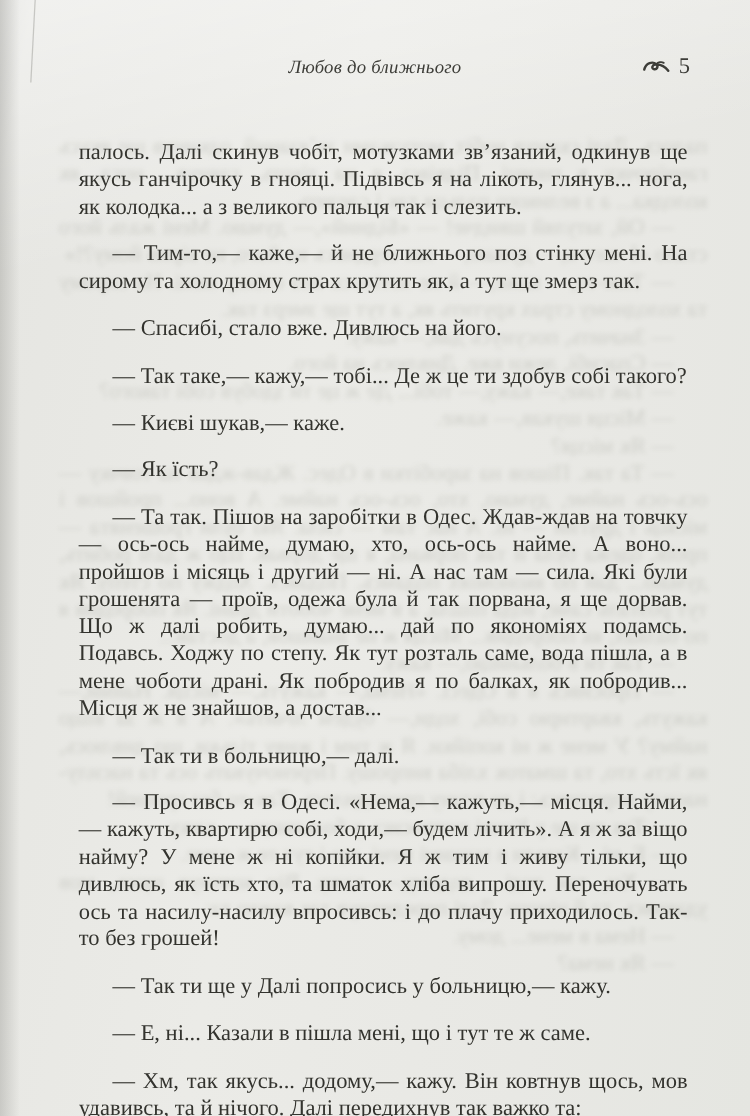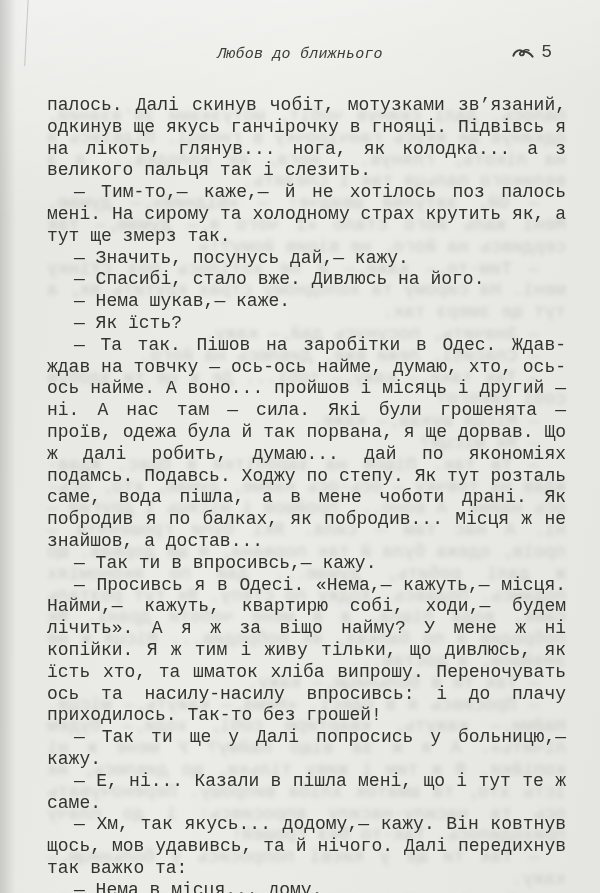--- a/index.html
+++ b/index.html
@@ -11,21 +11,20 @@
   .page {
     position: relative;
     width: 600px;
     height: 893px;
     margin: 0 auto;
     overflow: hidden;
     background:
       linear-gradient(168deg, rgba(255,255,255,0.45) 0%, rgba(255,255,255,0.0) 22%),
       linear-gradient(100deg, #d9d9d5 0%, #e6e6e2 3.5%, #ebebe7 40%, #e8e8e4 75%, #e5e6e1 100%);
     color: var(--ink, #33332e);
-    font-family: Liberation Mono, monospace;
   }
   
   .edge-shadow {
     position: absolute;
     left: 0; top: 0; bottom: 0;
     width: 16px;
     background: linear-gradient(90deg, rgba(120,120,115,0.28), rgba(120,120,115,0.0));
     pointer-events: none;
   }
   
@@ -70,21 +69,21 @@
     position: absolute;
     left: 47px;
     top: 95px;
     width: 519px;
     font-size: 18px;
     line-height: 21.8px;
     text-align: justify;
     color: var(--ink, #33332e);
   }
   .text-block p {
-    margin: 0;
+    margin: 16px;
     text-indent: 27px;
   }
   .text-block p.no-indent {
     text-indent: 0;
   }
   
   .ghost {
     position: absolute;
     left: 47px;
     top: 106px;
@@ -134,27 +133,27 @@
   <div class="pagenum-wrap">
     <svg class="fleuron" viewBox="0 0 24 14">
       <path d="M1.5 10.5 C3 4.5, 9 3, 12 5.8 C14.2 7.8, 12.6 10.8, 9.8 10 C7.6 9.3, 8.4 6.2, 11.4 6 C15.5 5.7, 19.5 7.5, 22.5 11.5" fill="none" stroke="#3d3d38" stroke-width="2.1" stroke-linecap="round"></path>
       <path d="M12 5.8 C13.5 4, 16.5 3.2, 18.5 4.6" fill="none" stroke="#3d3d38" stroke-width="1.6" stroke-linecap="round"></path>
     </svg>
     <span class="num">5</span>
   </div>
 
   <div class="text-block" id="textblock">
       <p class="no-indent">палось. Далі скинув чобіт, мотузками зв’язаний, одкинув ще якусь ганчірочку в гнояці. Підвівсь я на лікоть, глянув... нога, як колодка... а з великого пальця так і слезить.</p>
-      <p>— Тим-то,— каже,— й не хотілось поз палось мені. На сирому та холодному страх крутить як, а тут ще змерз так.</p>
-      <p>— Значить, посунусь дай,— кажу.</p>
+      <p>— Тим-то,— каже,— й не ближнього поз стінку мені. На сирому та холодному страх крутить як, а тут ще змерз так.</p>
       <p>— Спасибі, стало вже. Дивлюсь на його.</p>
-      <p>— Нема шукав,— каже.</p>
+      <p>— Так таке,— кажу,— тобі... Де ж це ти здобув собі такого?</p>
+      <p>— Києві шукав,— каже.</p>
       <p>— Як їсть?</p>
       <p>— Та так. Пішов на заробітки в Одес. Ждав-ждав на товчку — ось-ось найме, думаю, хто, ось-ось найме. А воно... пройшов і місяць і другий — ні. А нас там — сила. Які були грошенята — проїв, одежа була й так порвана, я ще дорвав. Що ж далі робить, думаю... дай по якономіях подамсь. Подавсь. Ходжу по степу. Як тут розталь саме, вода пішла, а в мене чоботи драні. Як побродив я по балках, як побродив... Місця ж не знайшов, а достав...</p>
-      <p>— Так ти в впросивсь,— кажу.</p>
+      <p>— Так ти в больницю,— далі.</p>
       <p>— Просивсь я в Одесі. «Нема,— кажуть,— місця. Найми,— кажуть, квартирю собі, ходи,— будем лічить». А я ж за віщо найму? У мене ж ні копійки. Я ж тим і живу тільки, що дивлюсь, як їсть хто, та шматок хліба випрошу. Переночувать ось та насилу-насилу впросивсь: і до плачу приходилось. Так-то без грошей!</p>
       <p>— Так ти ще у Далі попросись у больницю,— кажу.</p>
       <p>— Е, ні... Казали в пішла мені, що і тут те ж саме.</p>
       <p>— Хм, так якусь... додому,— кажу. Він ковтнув щось, мов удавивсь, та й нічого. Далі передихнув так важко та:</p>
       <p>— Нема в місця... дому.</p>
       <p>— Як хліба?</p>
     </div>
 
 </div>
 

